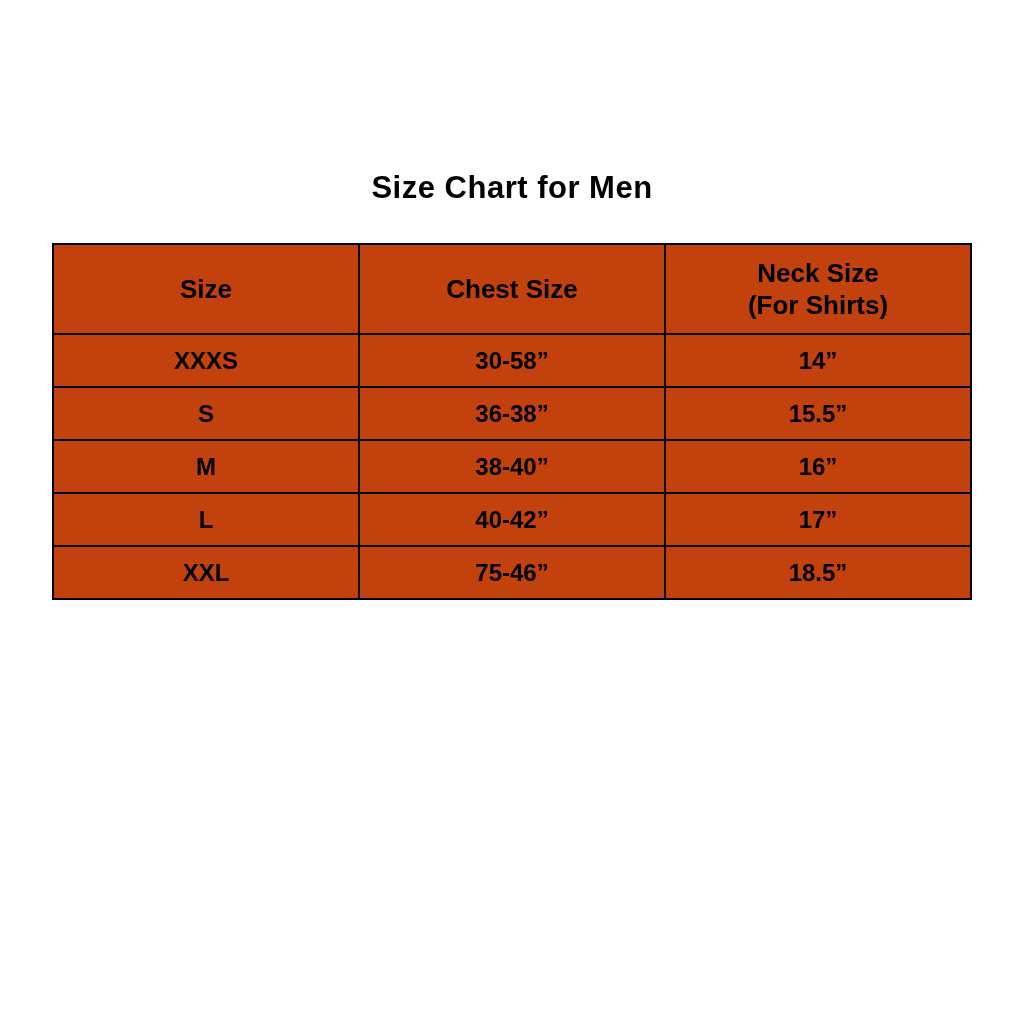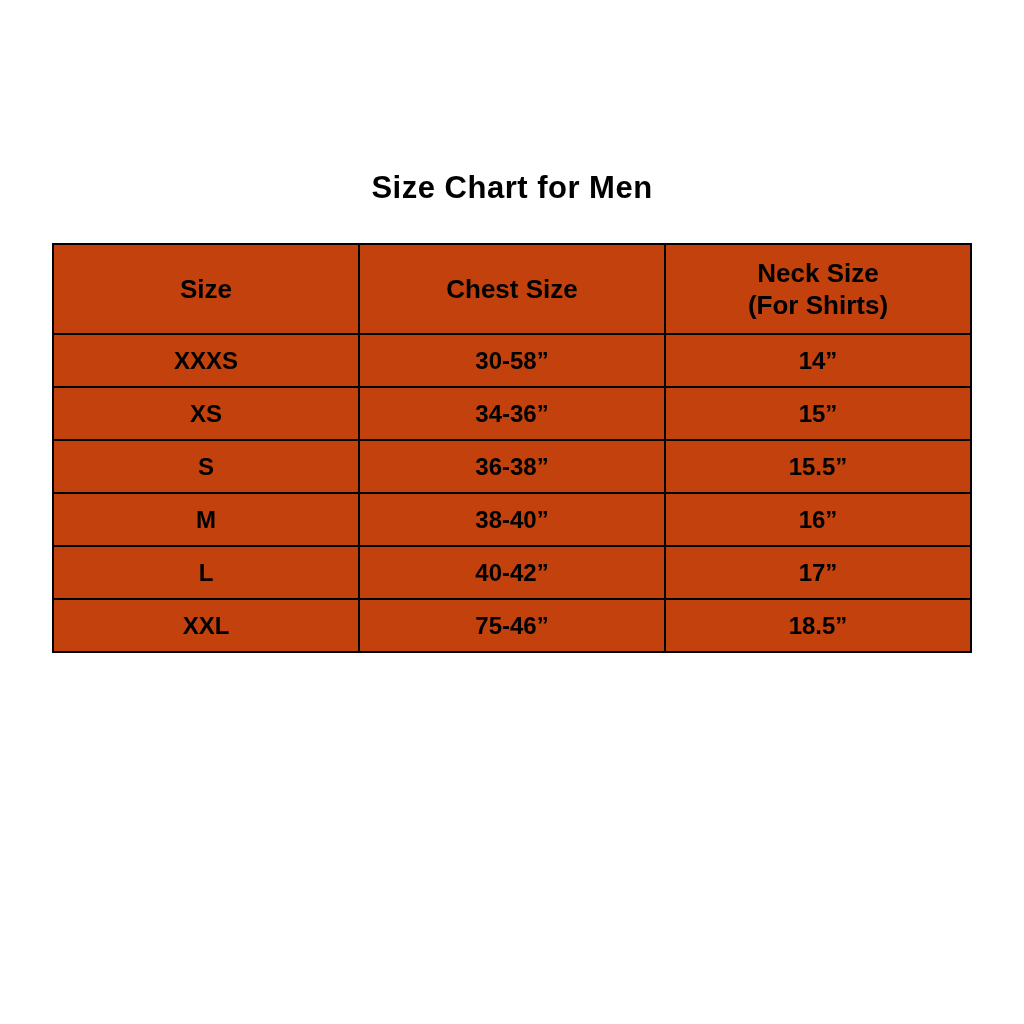--- a/index.html
+++ b/index.html
@@ -76,25 +76,20 @@
           </th>
         </tr>
     </thead>
     <tbody>
         <tr>
           <td>XXXS</td>
           <td>30-58”</td>
           <td>14”</td>
         </tr>
         <tr>
-          <td>XS</td>
-          <td>34-36”</td>
-          <td>15”</td>
-        </tr>
-        <tr>
           <td>S</td>
           <td>36-38”</td>
           <td>15.5”</td>
         </tr>
         <tr>
           <td>M</td>
           <td>38-40”</td>
           <td>16”</td>
         </tr>
         <tr>

